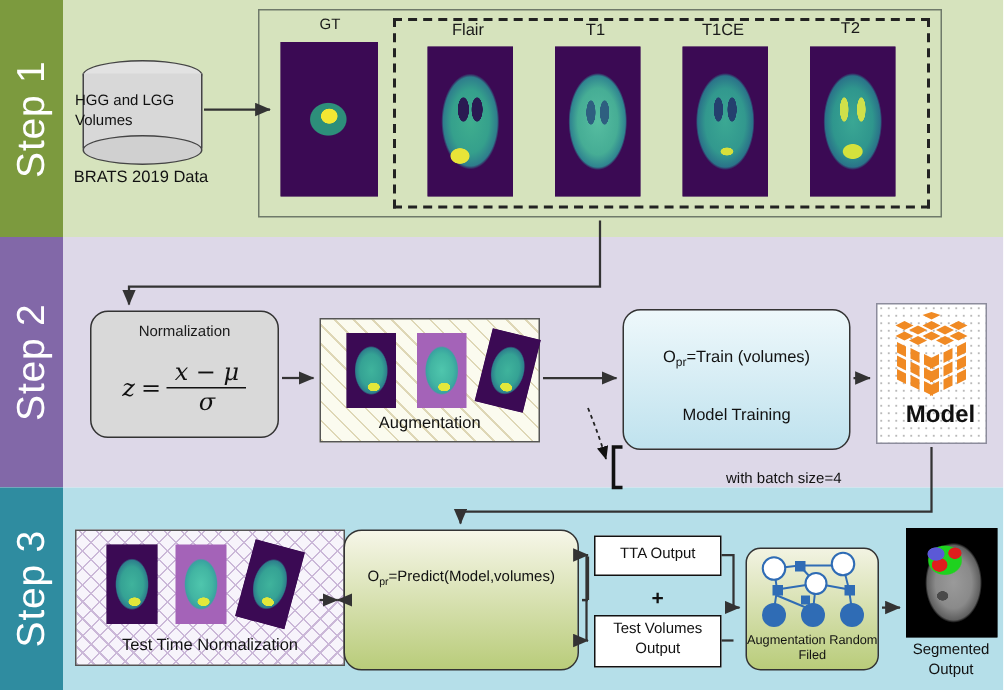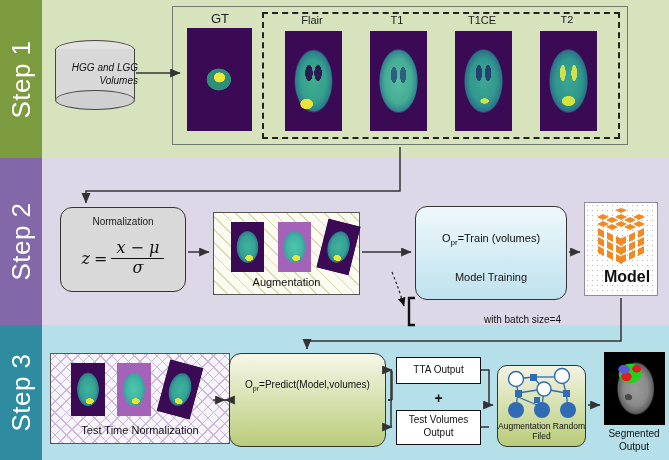--- a/index.html
+++ b/index.html
@@ -34,21 +34,21 @@
   .lbl{position:absolute;text-align:center;color:#1a1a1a;}
 
   
   .mriwrap{position:absolute;overflow:hidden;background:#3a0a52;}
   .mri{position:absolute;left:0;top:0;width:100%;height:100%;}
 
   
   .cyl-body{position:absolute;background:#d8d8d8;border-left:1.3px solid #444;border-right:1.3px solid #444;}
   .cyl-top{position:absolute;background:#e2e2e2;border:1.3px solid #444;border-radius:50%;}
   .cyl-bot{position:absolute;background:#d0d0d0;border:1.3px solid #444;border-radius:50%;}
-  .cyl-text{position:absolute;text-align:right;color:#111;font-style:italic;}
+  .cyl-text{position:absolute;text-align:left;color:#111;}
 
   
   .rbox{position:absolute;box-sizing:border-box;border:1.4px solid #333;border-radius:12px;}
   .rbox-norm{background:#d9d9d9;}
   .rbox-train{background:linear-gradient(#eef8fb,#bfe2ee);}
   .rbox-pred{background:linear-gradient(#f6f6e8,#b9cc7a);}
   .rbox-crf{background:linear-gradient(#f2f3e2,#b9cc7a);border-radius:10px;}
 
   
   .hatch-diag{background-color:#fbfbef;
@@ -100,24 +100,25 @@
     <div class="step-tab">
       <span>Step 3</span>
     </div>
   </div>
 
   <div class="cyl-top" style="left:55px;top:40px;width:78px;height:18px;"></div>
   <div class="cyl-body" style="left:55px;top:49px;width:78px;height:50px;"></div>
   <div class="cyl-bot" style="left:55px;top:90px;width:78px;height:18px;"></div>
   <div class="cyl-text" style="left:50px;top:62px;width:88px;font-size:10px;">HGG and LGG</div>
   <div class="cyl-text" style="left:50px;top:75px;width:88px;font-size:10px;">Volumes</div>
+  <div class="capt" style="left:38px;top:112px;width:112px;font-size:11px;">BRATS 2019 Data</div>
 
   <div class="bx panel" style="left:172px;top:6px;width:456px;height:139px;"></div>
 
-  <div class="lbl" style="left:182px;top:11px;width:76px;font-size:13px;">GT</div>
+  <div class="lbl" style="left:182px;top:11px;width:76px;font-size:10px;">GT</div>
   <div class="mriwrap" style="left:187px;top:28px;width:65px;height:103px;">
     <div class="mri" style="background:
       radial-gradient(ellipse 11px 10px at 50% 48%, #f2e733 0%, #f2e733 48%, rgba(0,0,0,0) 52%),
       radial-gradient(ellipse 19px 17px at 49% 50%, #2d8f7a 0%, #2d8f7a 62%, rgba(0,0,0,0) 66%),
       #3b0a54;"></div>
   </div>
 
   <div class="bx dashbox" style="left:262px;top:12px;width:358px;height:127px;"></div>
 
   <div class="lbl" style="left:272px;top:14px;width:80px;font-size:11px;">Flair</div>

